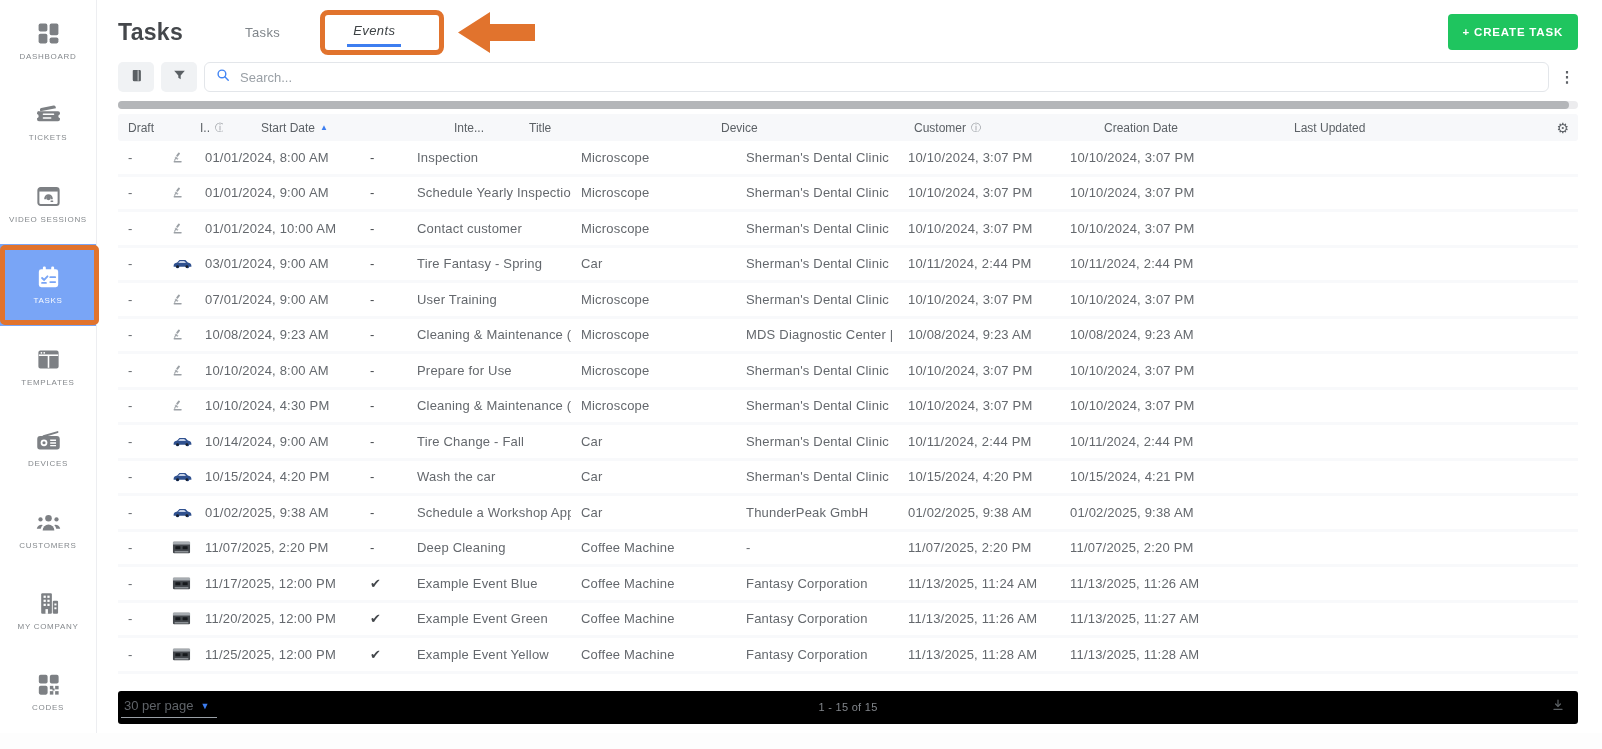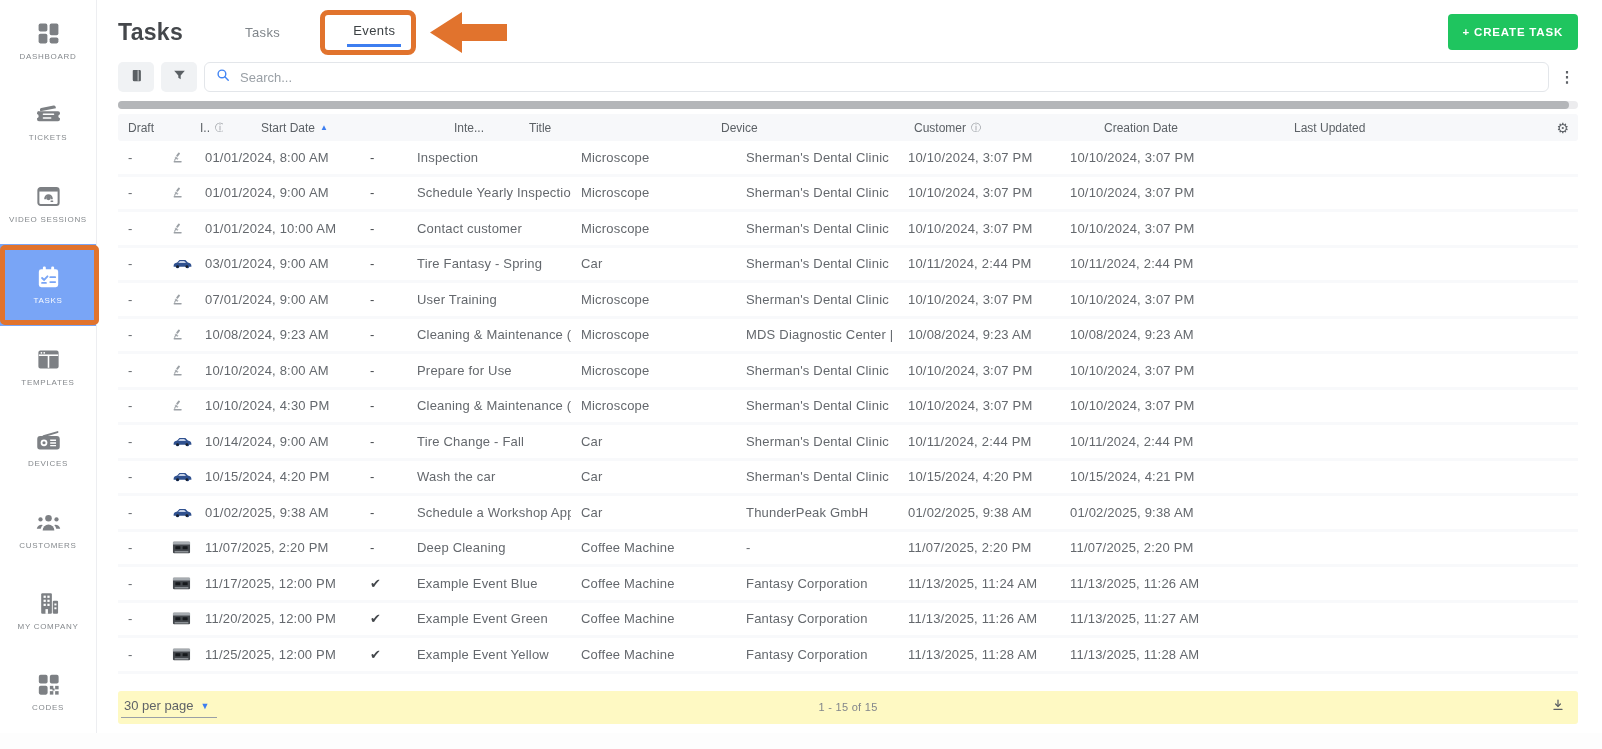--- a/index.html
+++ b/index.html
@@ -17,21 +17,21 @@
   .side-item.active .side-label { color:rgba(255,255,255,.95); }
   .ann-ring { position:absolute; top:1px; bottom:1px; left:0; right:-3px; border:5px solid #e1732d; border-radius:5px; pointer-events:none; z-index:5; }
 
   
   .main { flex:1; display:flex; flex-direction:column; min-width:0; }
 
   .topbar { display:flex; align-items:center; padding:12px 24px 2px 21px; height:54px; }
   .page-title { font-size:23px; font-weight:600; color:#44474b; letter-spacing:.3px; }
   .tabs { display:flex; align-items:center; margin-left:52px; }
   .tab { font-size:13px; color:#7f858a; letter-spacing:.4px; cursor:pointer; padding:6px 10px; }
-  .events-annotation { position:relative; border:5px solid #e1732d; border-radius:8px; margin-left:30px; padding:2px 0 6px 12px; }
+  .events-annotation { position:relative; border:5px solid #e1732d; border-radius:8px; margin-left:30px; padding:2px 28px 6px 12px;font-style:italic; }
   .tab.active { color:#3d4245; }
   .tab.active .tab-inner { border-bottom:3px solid #3d7ef0; padding:0 6px 6px 6px; }
   .arrow-annotation { margin-left:14px; display:flex; align-items:center; }
   .create-btn { margin-left:auto; background:#1fc55f; color:#fff; border:none; border-radius:4px;
                 font-size:11.5px; letter-spacing:.8px; padding:12px 15px; cursor:pointer; font-family:inherit; font-weight:600; }
 
   .toolbar { display:flex; align-items:center; gap:7px; padding:8px 24px 8px 21px; height:46px; }
   .tool-btn { width:36px; height:30px; background:#f0f2f4; border:none; border-radius:5px; display:flex; align-items:center; justify-content:center; cursor:pointer; }
   .search-box { flex:1; height:30px; background:#fff; border:1px solid #e3e6ea; border-radius:6px; display:flex; align-items:center; gap:10px; padding:0 11px; }
   .search-box input { border:none; outline:none; flex:1; font-size:13px; color:#5f6368; font-family:inherit; background:transparent; }
@@ -47,21 +47,21 @@
   .hcell { display:flex; align-items:center; gap:5px; padding-left:10px; white-space:nowrap; overflow:hidden; cursor:pointer; }
   .sort-arrow { color:#3d7ef0; font-size:8px; }
   .info-glyph { color:#8a8f94; font-size:10px; }
   .hcell.gear { justify-content:flex-end; padding-right:9px; padding-left:0; font-size:14px; color:#5f6368; }
 
   .trow { height:35.5px; background:#fff; border-bottom:3px solid #f8f9fb; font-size:13px; color:#64686d; cursor:pointer; }
   .cell { padding-left:10px; white-space:nowrap; overflow:hidden; letter-spacing:.2px; }
   .cell.icon-cell { display:flex; align-items:center; }
   .cell.check-cell { color:#43474b; }
 
-  .pfooter { margin:17px 24px 0 21px; height:33px; background:#fef9c3; border-radius:3px; display:flex; align-items:center; position:relative; padding:0 13px 0 3px; }
+  .pfooter { margin:17px 24px 0 21px; height:33px; background:#000000; border-radius:3px; display:flex; align-items:center; position:relative; padding:0 13px 0 3px; }
   .perpage { display:flex; align-items:center; gap:7px; font-size:13px; color:#5f6368; border-bottom:1px solid #9aa0a6; padding:2px 8px 4px 3px; cursor:pointer; }
   .perpage .caret { color:#3d7ef0; font-size:9px; }
   .range { position:absolute; left:50%; transform:translateX(-50%); font-size:11px; color:#82868b; letter-spacing:.3px; }
   .download-btn { margin-left:auto; display:flex; align-items:center; cursor:pointer; }
 </style>
 </head>
 <body>
 
 <div class="app">
 

